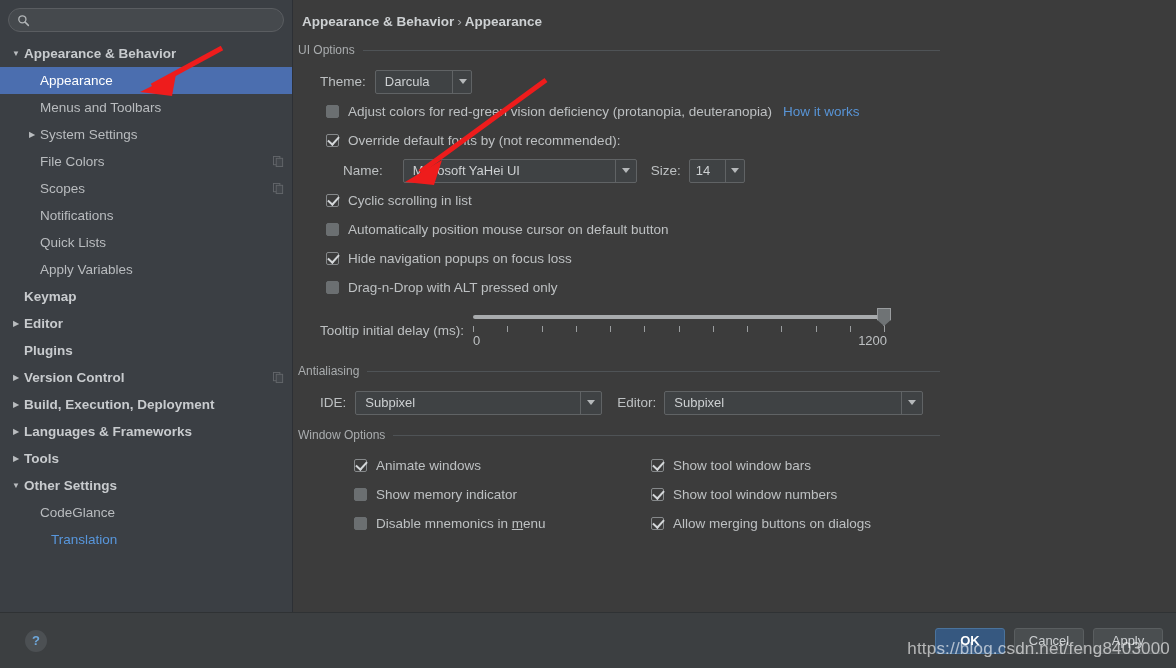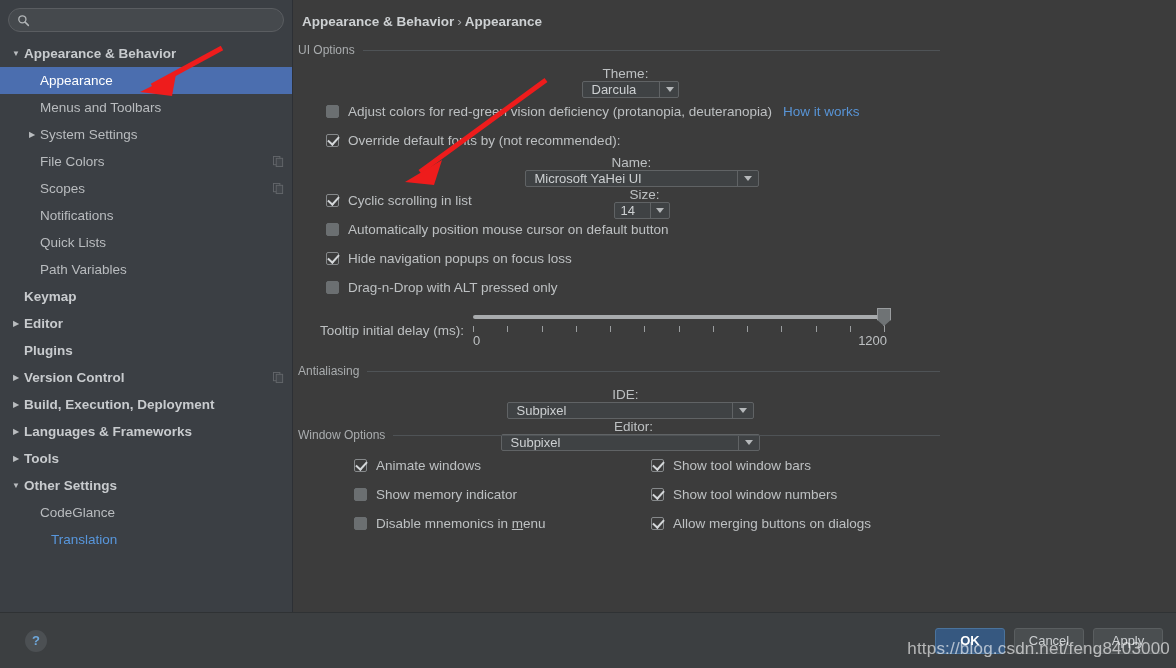--- a/index.html
+++ b/index.html
@@ -67,21 +67,21 @@
   .breadcrumb .sep { font-weight: normal; color: #a6a9ab; padding: 0 3px; }
 
   .group { padding-left: 5px; padding-right: 236px; }
   .group-title-row {
     display: flex; align-items: center; gap: 8px;
     margin-bottom: 9px;
   }
   .group-title { font-size: 12px; color: #a9acae; white-space: nowrap; }
   .group-line { flex: 1; height: 1px; background: #4f5356; }
 
-  .row { display: flex; align-items: center; height: 29px; flex-direction: column; }
+  .row { display: flex; align-items: center; height: 29px; }
   .row.tall { height: 31px; }
   .lbl { font-size: 13.5px; color: #bdc0c2; white-space: nowrap; }
 
   .indent-1 { padding-left: 28px; }
   .indent-2 { padding-left: 45px; }
 
   
   .combo {
     height: 24px; border: 1px solid #606365; background: #3f4244;
     display: inline-flex; align-items: center; border-radius: 2px;
@@ -237,21 +237,21 @@
           <div class="tree-item" style="padding-left: 24px;">
             <span class="arrow"></span>
             <span class="label">Notifications</span>
           </div>
           <div class="tree-item" style="padding-left: 24px;">
             <span class="arrow"></span>
             <span class="label">Quick Lists</span>
           </div>
           <div class="tree-item" style="padding-left: 24px;">
             <span class="arrow"></span>
-            <span class="label">Path Variables</span>
+            <span class="label">Apply Variables</span>
           </div>
           <div class="tree-item bold" style="padding-left: 8px;">
             <span class="arrow"></span>
             <span class="label">Keymap</span>
           </div>
           <div class="tree-item bold" style="padding-left: 8px;">
             <span class="arrow">▶</span>
             <span class="label">Editor</span>
           </div>
           <div class="tree-item bold" style="padding-left: 8px;">

